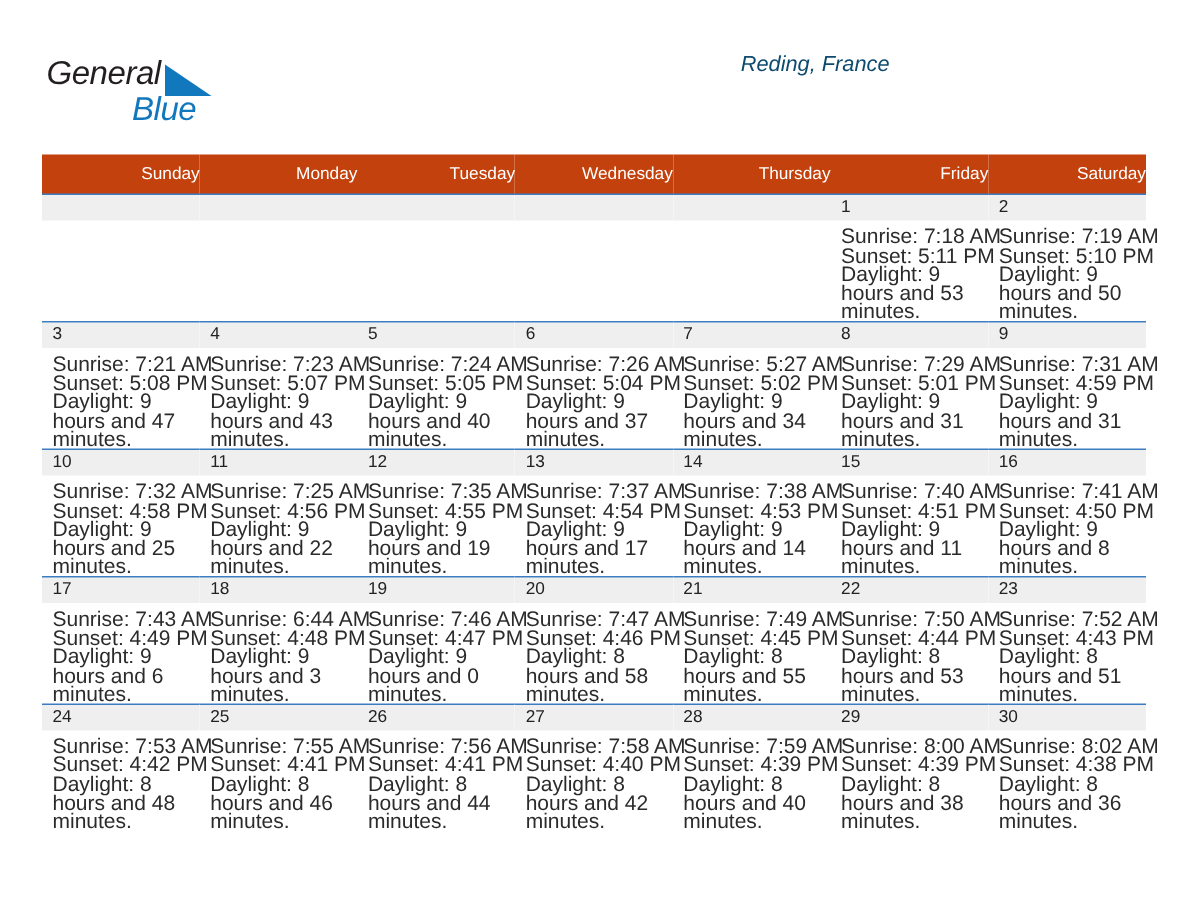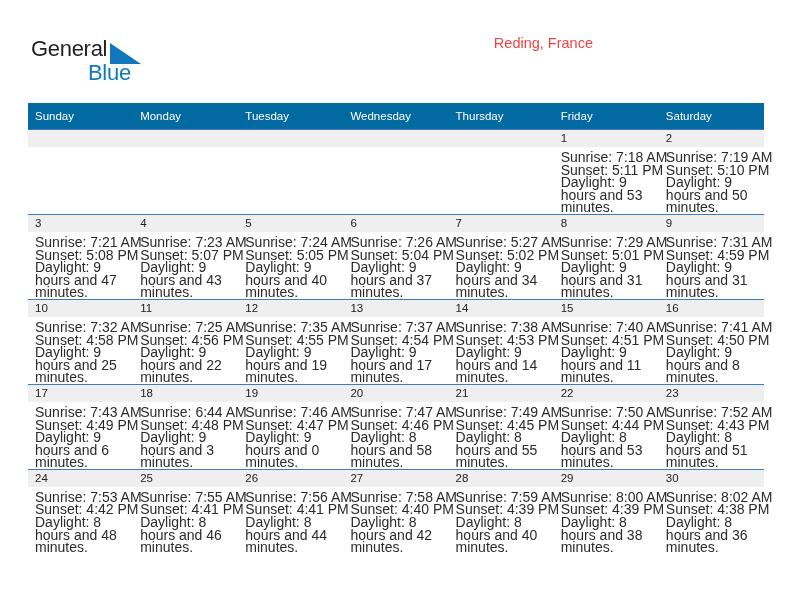--- a/index.html
+++ b/index.html
@@ -22,20 +22,21 @@
     box-sizing: border-box;
   }
 
   
   .header {
     position: absolute;
     left: 0;
     top: 0;
     width: 628px;
     height: 103px;
+    font-style: italic;
   }
 
   .logo {
     position: absolute;
     left: 31px;
     top: 36px;
     width: 130px;
     height: 52px;
   }
   .logo-general {
@@ -74,42 +75,42 @@
   }
   .cal-title {
     font-size: 29px;
     font-weight: normal;
     color: #161616;
     line-height: 36px;
     white-space: nowrap;
   }
   .cal-subtitle {
     font-size: 14.5px;
-    color: #ef4444;
+    color: #0c4a6e;
     line-height: 22px;
     margin-top: 4px;
     white-space: nowrap;
   }
 
   
   .calendar {
     position: absolute;
     left: 28px;
     top: 103px;
     width: 736px;
     border-collapse: collapse;
     table-layout: fixed;
   }
 
   .calendar th {
-    background: #0369a1;
+    background: #c2410c;
     color: #ffffff;
     font-size: 11.5px;
     font-weight: normal;
-    text-align: left;
+    text-align: right;
     padding: 5px 0 6px 7px;
     height: 15px;
     vertical-align: middle;
     border: none;
   }
 
   .calendar td {
     width: 105.14px;
     height: 78px;
     padding: 0;

